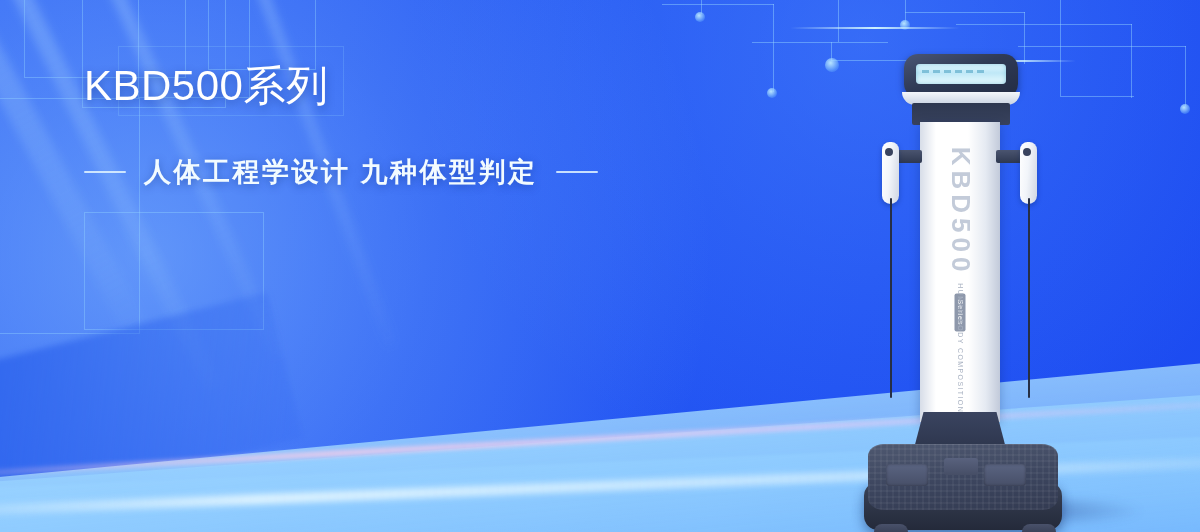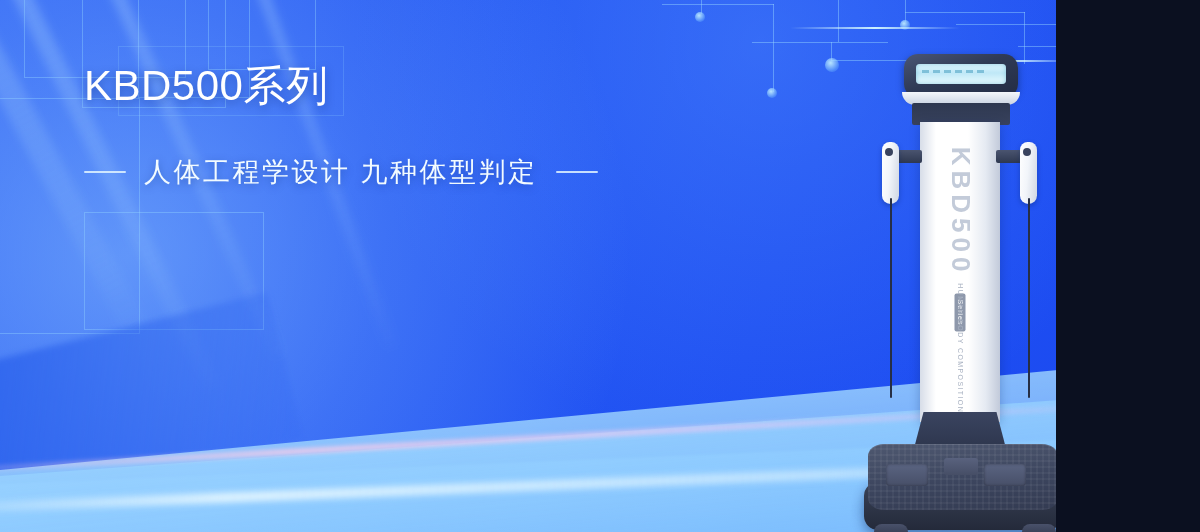--- a/index.html
+++ b/index.html
@@ -1,20 +1,20 @@
 <!DOCTYPE html>
 <html><head>
 <meta charset="utf-8">
 <style>
   * { margin:0; padding:0; box-sizing:border-box; }
   html,body { background:#0b1020; }
 
   .banner{
     position:relative;
-    width:1056px; height:532px;
+    width:1200px; height:532px;
     overflow:hidden;
     font-family:"Liberation Sans","DejaVu Sans",sans-serif;
     background:
       radial-gradient(circle at 12% 48%, rgba(150,205,255,.50) 0%, rgba(150,205,255,.22) 26%, rgba(120,180,255,0) 52%),
       radial-gradient(circle at 72% 8%, rgba(90,150,255,.38) 0%, rgba(80,140,255,0) 45%),
       linear-gradient(108deg, #2f63f5 0%, #2a5df4 22%, #2457f3 45%, #1f50f2 70%, #1c4bf1 100%);
   }
 
   
   .bg-layer{ position:absolute; inset:0; pointer-events:none; }
@@ -73,21 +73,21 @@
     text-shadow:0 3px 10px rgba(10,40,120,.45);
     line-height:1.15;
   }
   .headline{
     margin-top:6px;
     font-size:64px; font-weight:bold; letter-spacing:3px; line-height:1.18;
     background:linear-gradient(96deg,#ffffff 0%,#ffffff 42%,#e6fbff 72%,#d4faff 100%);
     -webkit-background-clip:text; background-clip:text; color:transparent;
     filter:drop-shadow(4px 6px 6px rgba(14,48,130,.55));
   }
-  .sub-row{ display:flex; align-items:center; gap:18px; margin-top:44px; padding-left:0; }
+  .sub-row{ display:flex; align-items:center; gap:18px; margin-top:44px; padding-left:0;font-weight:bold; }
   .dash{ width:42px; height:2px; background:rgba(226,245,255,.85); border-radius:2px; }
   .subtitle{
     font-size:27px; color:#f2fbff; letter-spacing:2.5px; white-space:nowrap;
     text-shadow:0 2px 8px rgba(10,40,120,.40);
   }
 
   .cta{
     display:inline-flex; align-items:center; justify-content:center;
     margin-top:52px; margin-left:-4px;
     width:192px; height:58px; border-radius:29px;

